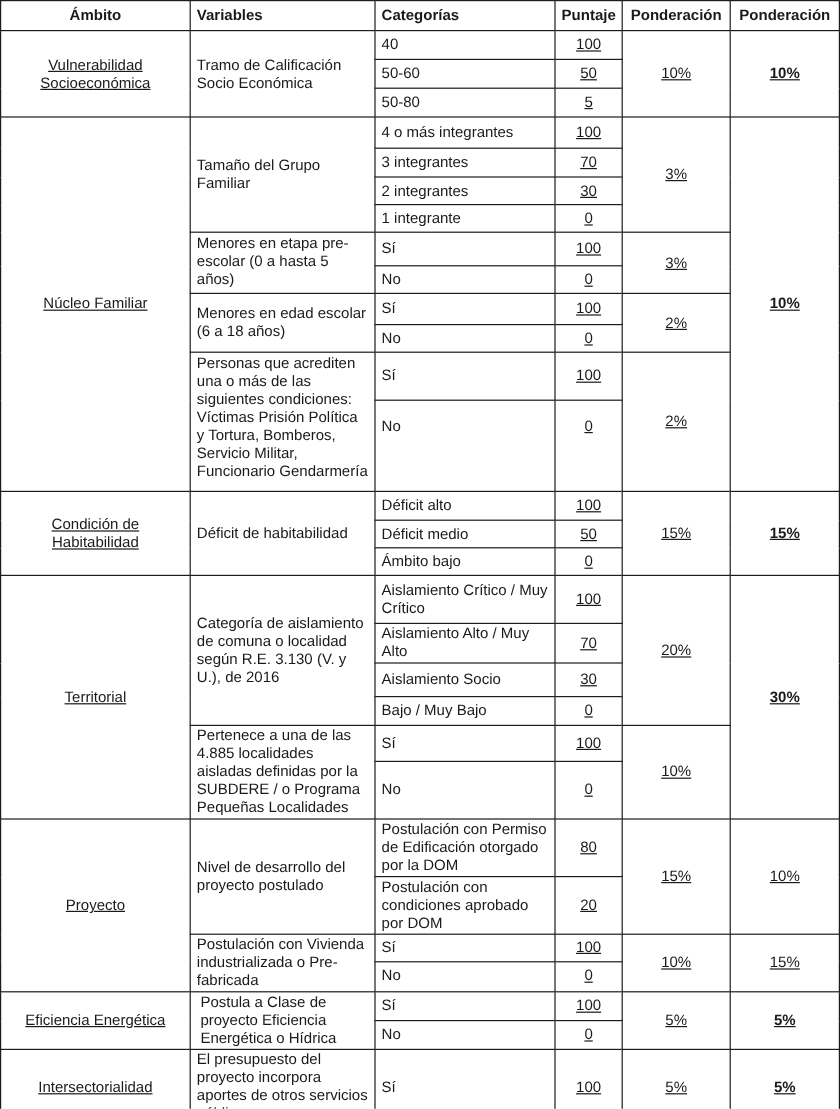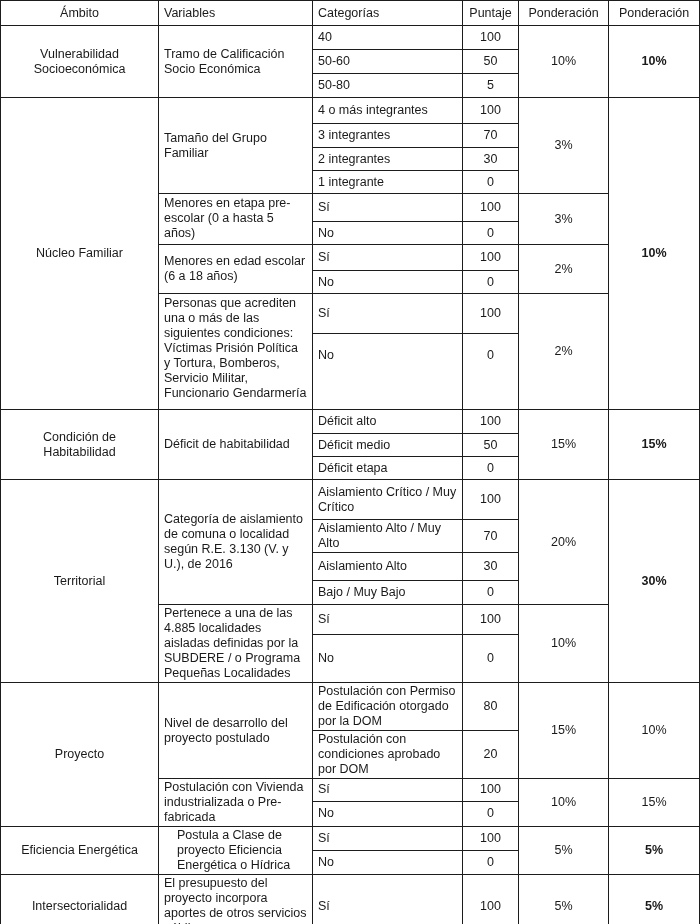--- a/index.html
+++ b/index.html
@@ -12,24 +12,24 @@
     font-size: 12.5px;
     color: #1a1a1a;
     margin: 0;
   }
   td, th {
     border: 1.5px solid #1c1c1c;
     padding: 1px 5px;
     line-height: 15px;
     vertical-align: middle;
   }
-  th { font-weight: normal; height: 22px; }
+  th { font-weight: bold; height: 22px; }
   th.l { text-align: left; margin-top: 28px; }
   th.c { text-align: center; }
-  td.c { text-align: center; }
+  td.c { text-align: center; text-decoration: underline; }
   td.l { text-align: left; }
   td.top { vertical-align: top; padding-top: 2px; margin-left: 16px; }
   td.b { font-weight: bold; }
 </style>
 </head>
 <body>
 
 <table>
   <colgroup>
     <col style="width:158px">
@@ -125,38 +125,38 @@
       <td class="l">Déficit alto</td>
       <td class="c">100</td>
       <td rowspan="3" class="c">15%</td>
       <td rowspan="3" class="c b">15%</td>
     </tr>
     <tr style="height:23px">
       <td class="l">Déficit medio</td>
       <td class="c">50</td>
     </tr>
     <tr style="height:23px">
-      <td class="l">Déficit etapa</td>
+      <td class="l">Ámbito bajo</td>
       <td class="c">0</td>
     </tr>
 
     <tr style="height:40px">
       <td rowspan="6" class="c">Territorial</td>
       <td rowspan="4" class="l">Categoría de aislamiento de comuna o localidad según R.E. 3.130 (V. y U.), de 2016</td>
       <td class="l">Aislamiento Crítico / Muy Crítico</td>
       <td class="c">100</td>
       <td rowspan="4" class="c">20%</td>
       <td rowspan="6" class="c b">30%</td>
     </tr>
     <tr style="height:31px">
       <td class="l">Aislamiento Alto / Muy Alto</td>
       <td class="c">70</td>
     </tr>
     <tr style="height:28px">
-      <td class="l">Aislamiento Alto</td>
+      <td class="l">Aislamiento Socio</td>
       <td class="c">30</td>
     </tr>
     <tr style="height:24px">
       <td class="l">Bajo / Muy Bajo</td>
       <td class="c">0</td>
     </tr>
     <tr style="height:29px">
       <td rowspan="2" class="l">Pertenece a una de las 4.885 localidades aisladas definidas por la SUBDERE / o Programa Pequeñas Localidades</td>
       <td class="l">Sí</td>
       <td class="c">100</td>
@@ -186,21 +186,21 @@
       <td rowspan="2" class="c">10%</td>
       <td rowspan="2" class="c">15%</td>
     </tr>
     <tr style="height:22px">
       <td class="l">No</td>
       <td class="c">0</td>
     </tr>
 
     <tr style="height:22px">
       <td rowspan="2" class="c">Eficiencia Energética</td>
-      <td rowspan="2" class="l" style="padding-left:18px">Postula a Clase de proyecto Eficiencia Energética o Hídrica</td>
+      <td rowspan="2" class="l" style="padding-left:8px">Postula a Clase de proyecto Eficiencia Energética o Hídrica</td>
       <td class="l">Sí</td>
       <td class="c">100</td>
       <td rowspan="2" class="c">5%</td>
       <td rowspan="2" class="c b">5%</td>
     </tr>
     <tr style="height:22px">
       <td class="l">No</td>
       <td class="c">0</td>
     </tr>
 

